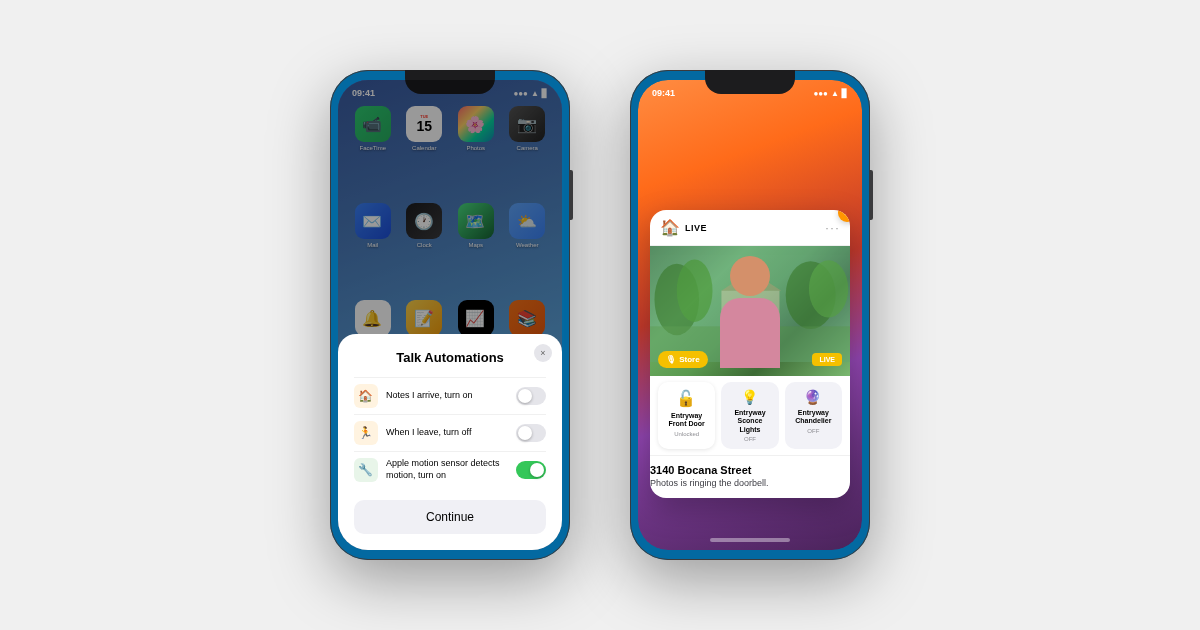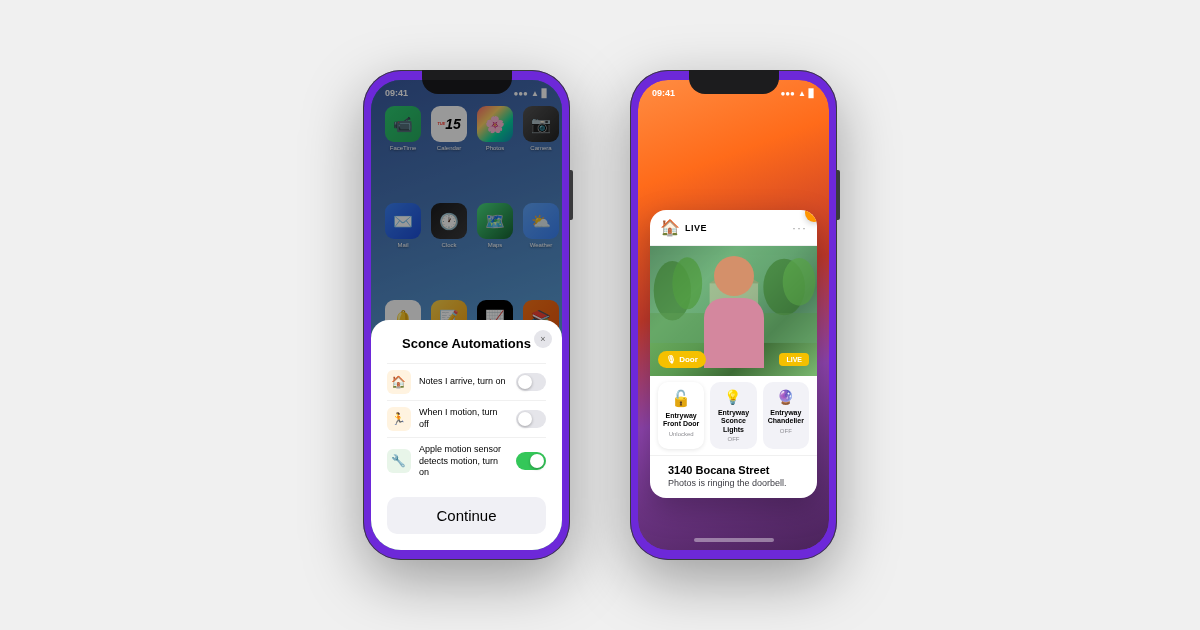--- a/index.html
+++ b/index.html
@@ -11,23 +11,23 @@
       display: flex;
       align-items: center;
       justify-content: center;
       gap: 60px;
       font-family: -apple-system, BlinkMacSystemFont, 'SF Pro Display', 'Helvetica Neue', sans-serif;
       overflow: hidden;
     }
 
     
     .phone {
-      width: 207px;
+      width: 240px;
       height: 490px;
-      background: #6d28d9;
+      background: #0369a1;
       border-radius: 38px;
       position: relative;
       box-shadow: 0 20px 60px rgba(0,0,0,0.35), inset 0 0 0 1px #3a3a3c;
     }
 
     .phone::before {
       content: '';
       position: absolute;
       top: 0; left: 50%;
       transform: translateX(-50%);
@@ -237,21 +237,21 @@
 
     .toggle-off::after { left: 2px; }
     .toggle-on::after { right: 2px; }
 
     .modal-continue {
       width: 100%;
       padding: 10px;
       background: #f0f0f5;
       border: none;
       border-radius: 10px;
-      font-size: 15px;
+      font-size: 12px;
       font-weight: 500;
       color: #000;
       margin-top: 12px;
       cursor: pointer;
     }
 
     
     .phone2-screen {
       width: 100%; height: 100%;
       position: relative;
@@ -421,21 +421,21 @@
       line-height: 1.2;
     }
 
     .tile-status {
       font-size: 6px;
       color: #8e8e93;
     }
 
     
     .doorbell-info {
-      padding: 8px 18px 10px;
+      padding: 8px 0 10px;
       border-top: 1px solid #f0f0f0;
     }
 
     .doorbell-address {
       font-size: 11px;
       font-weight: 700;
       color: #000;
       margin-bottom: 2px;
     }
 
@@ -467,24 +467,23 @@
       transform: translateX(-50%);
       width: 80px; height: 4px;
       background: rgba(255,255,255,0.4);
       border-radius: 2px;
       z-index: 20;
     }
 
     
     .calendar-icon-inner {
       display: flex;
-      flex-direction: row;
+      flex-direction: column;
       align-items: center;
       line-height: 1;
-      font-style: italic;
     }
     .cal-day-name { font-size: 4px; color: #ff3b30; font-weight: 600; }
     .cal-day-num { font-size: 14px; color: #000; font-weight: 700; line-height: 1; }
   </style>
 </head>
 <body>
 
 <div class="phone">
   <div class="phone-screen">
     <div class="phone1-screen">
@@ -591,33 +590,33 @@
         <div class="dock-item">📞</div>
         <div class="dock-item">🧭</div>
         <div class="dock-item">💬</div>
         <div class="dock-item">🎵</div>
       </div>
 
       <div class="modal-overlay">
         <div class="modal-sheet">
           <div class="modal-close">×</div>
 
-          <div class="modal-title">Sconce Automations</div>
+          <div class="modal-title">Talk Automations</div>
 
           
           <div class="automation-row">
             <div class="automation-icon" style="background:#fff3e0;">🏠</div>
             <span class="automation-text">Notes I arrive, turn on</span>
             <div class="toggle toggle-off"></div>
           </div>
 
           
           <div class="automation-row">
             <div class="automation-icon" style="background:#fff3e0;">🏃</div>
-            <span class="automation-text">When I motion, turn off</span>
+            <span class="automation-text">When I leave, turn off</span>
             <div class="toggle toggle-off"></div>
           </div>
 
           
           <div class="automation-row">
             <div class="automation-icon" style="background:#e8f5e9;">🔧</div>
             <span class="automation-text">Apple motion sensor detects motion, turn on</span>
             <div class="toggle toggle-on"></div>
           </div>
 
@@ -671,21 +670,21 @@
           </svg>
 
           <div class="person-figure">
             <div class="person-head"></div>
             <div class="person-body"></div>
           </div>
 
           <div class="camera-badges">
             <div class="badge-talk">
               <span>🎙</span>
-              <span>Door</span>
+              <span>Store</span>
             </div>
             <div class="badge-live">LIVE</div>
           </div>
         </div>
 
         <div class="accessory-row">
           <div class="accessory-tile active">
             <div class="tile-icon">🔓</div>
             <span class="tile-name">Entryway<br>Front Door</span>
             <span class="tile-status">Unlocked</span>

